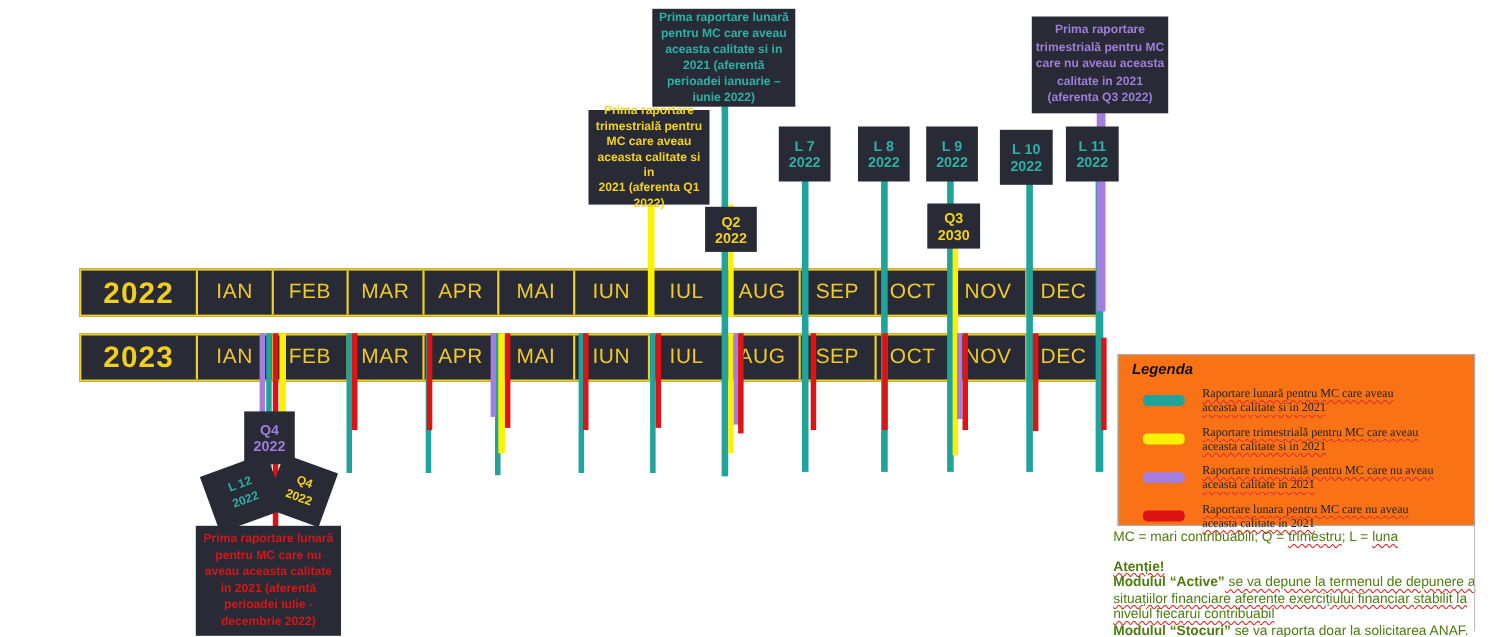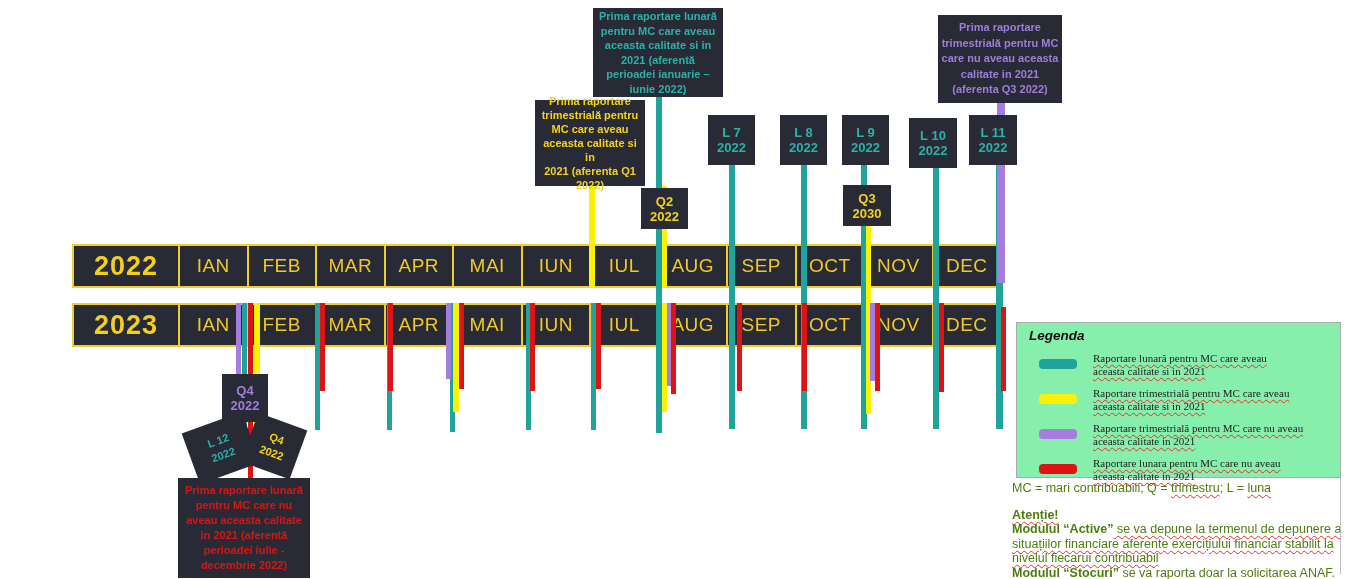--- a/index.html
+++ b/index.html
@@ -22,21 +22,21 @@
 
   
   .dbox{position:absolute;background:#282a36;color:#fff;display:flex;align-items:center;
         justify-content:center;text-align:center;white-space:pre-line;z-index:4;
         font-weight:bold;box-sizing:border-box;}
   .t-teal{color:#2cb1a8;} .t-yellow{color:#f3d21e;} .t-purple{color:#9f7eda;} .t-red{color:#d41717;}
   .callout{font-size:11px;line-height:14.5px;padding:3px;}
   .smallbox{font-size:13px;line-height:15px;}
 
   
-  #legend{position:absolute;left:1016px;top:322px;width:325px;height:156px;background:#86efac;
+  #legend{position:absolute;left:1016px;top:322px;width:325px;height:156px;background:#f97316;
         border:1px solid #ababab;box-sizing:border-box;z-index:2;padding:5px 0 0 12px;}
   .legend-title{font-size:13.5px;font-weight:bold;font-style:italic;color:#111;}
   .lg-entry{display:flex;align-items:flex-start;margin-top:9px;}
   .lg-swatch{width:38px;height:10px;border-radius:4px;flex:0 0 38px;margin:7px 16px 0 10px;}
   .lg-text{font-size:11px;line-height:13px;color:#222;white-space:pre-line;font-family:Liberation Serif, serif;}
 
   .sq{text-decoration:underline;text-decoration-style:wavy;text-decoration-color:#e03030;
       text-decoration-thickness:1px;text-underline-offset:2px;}
 
   

